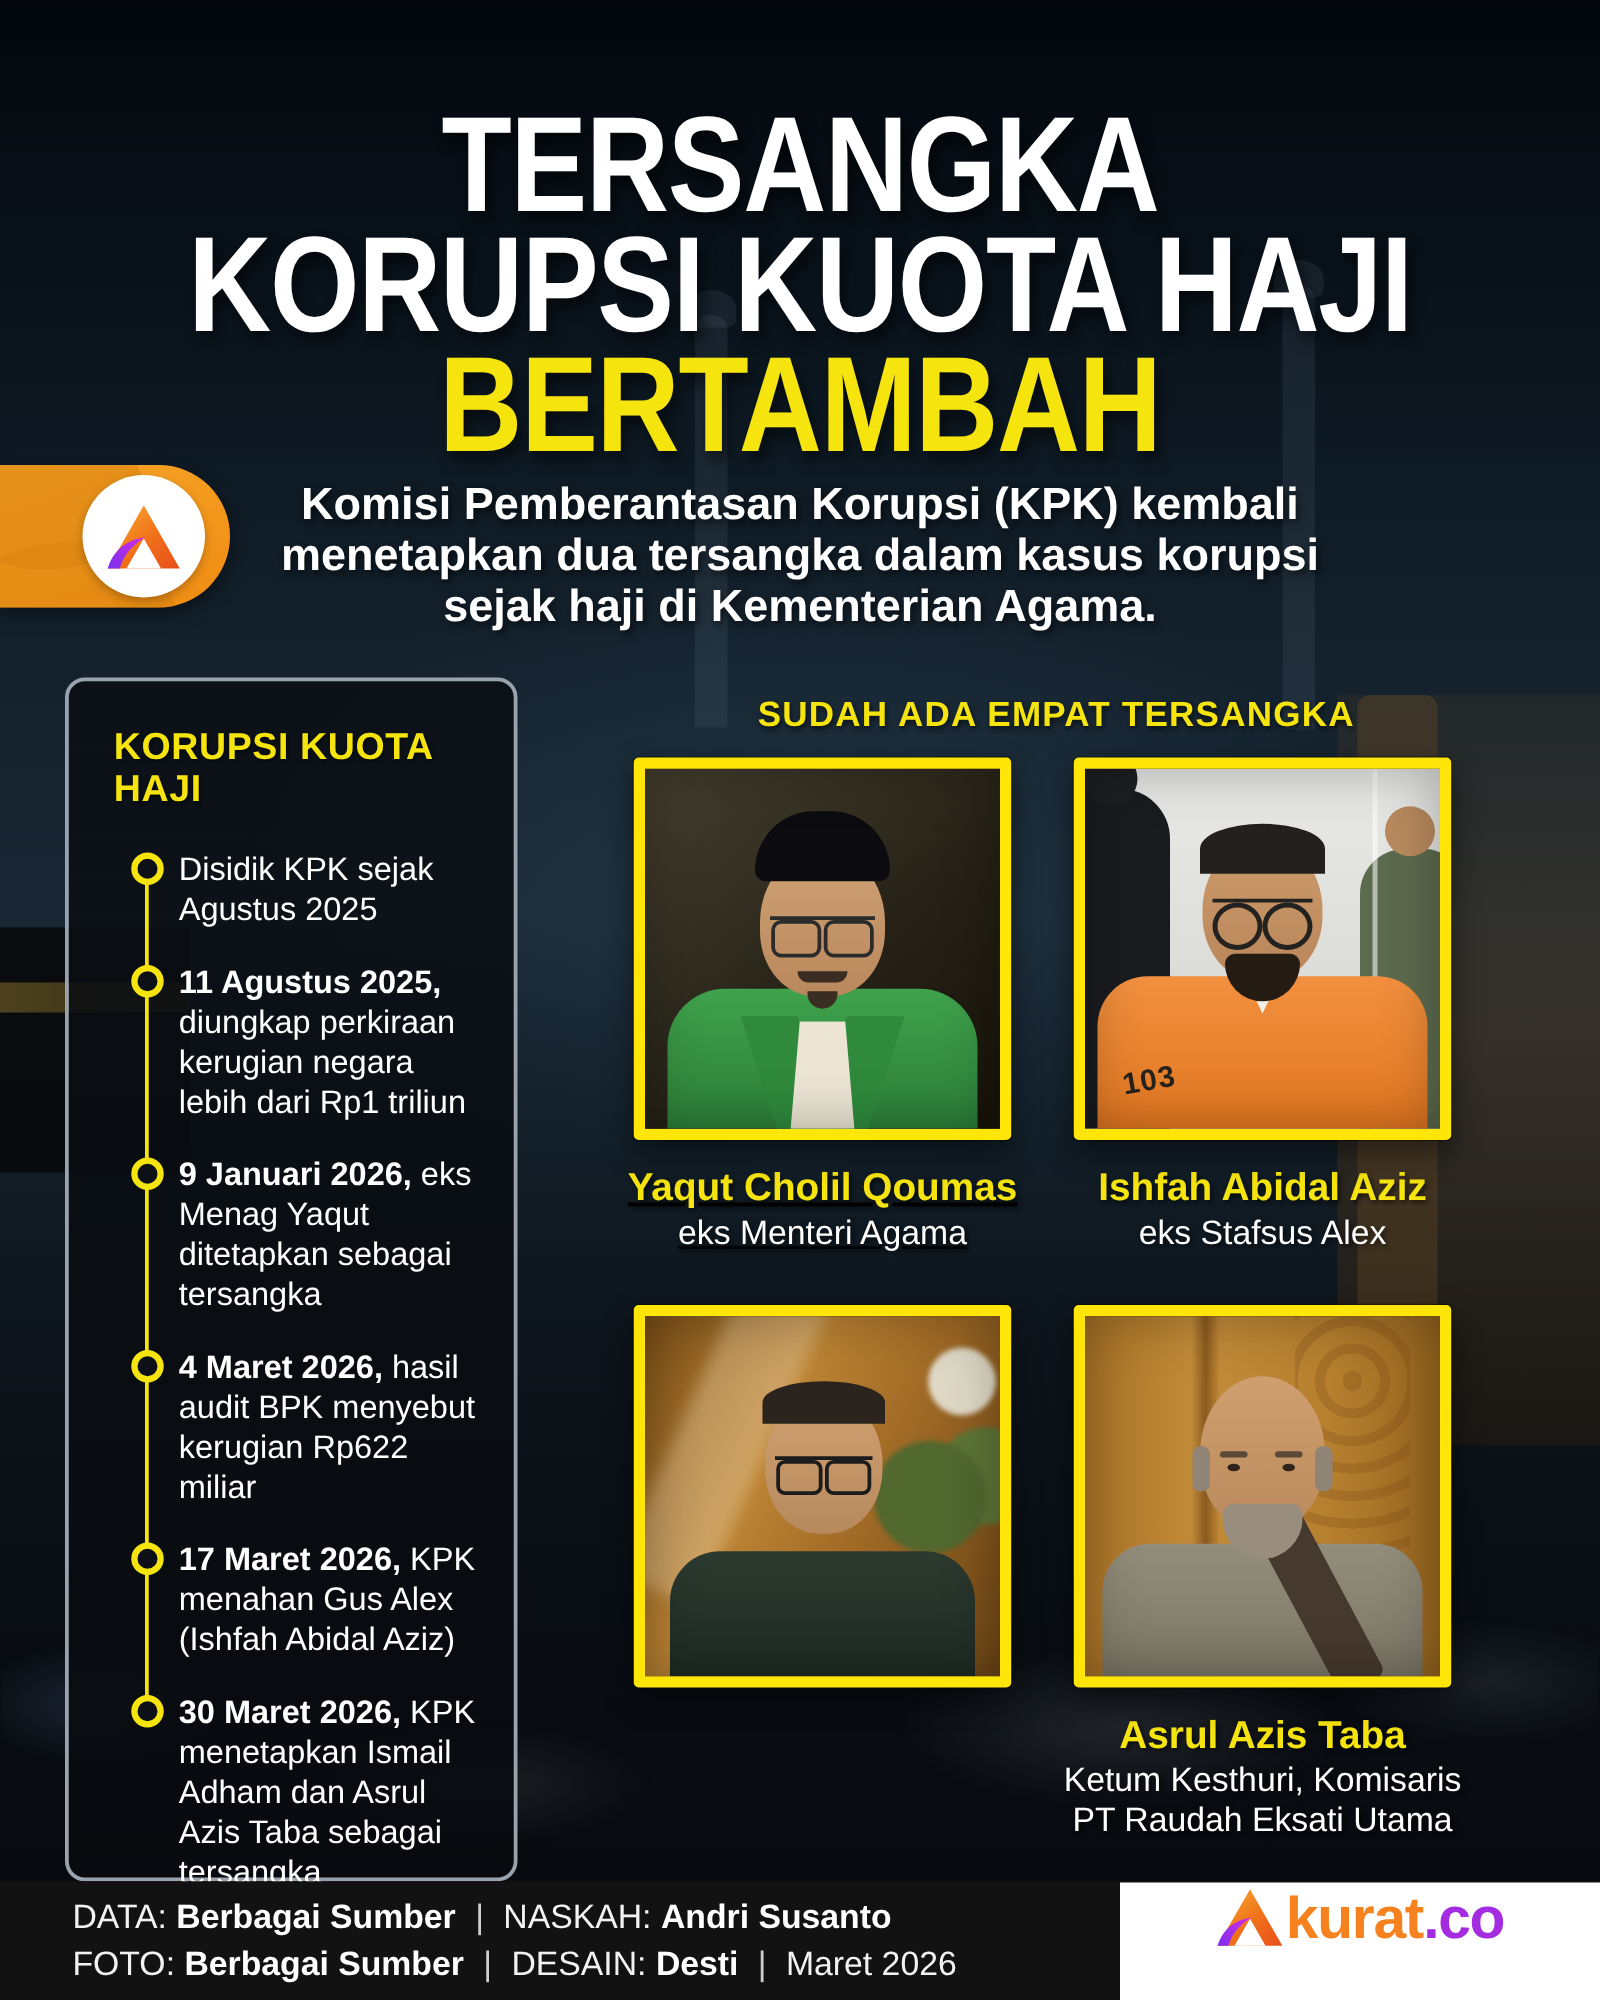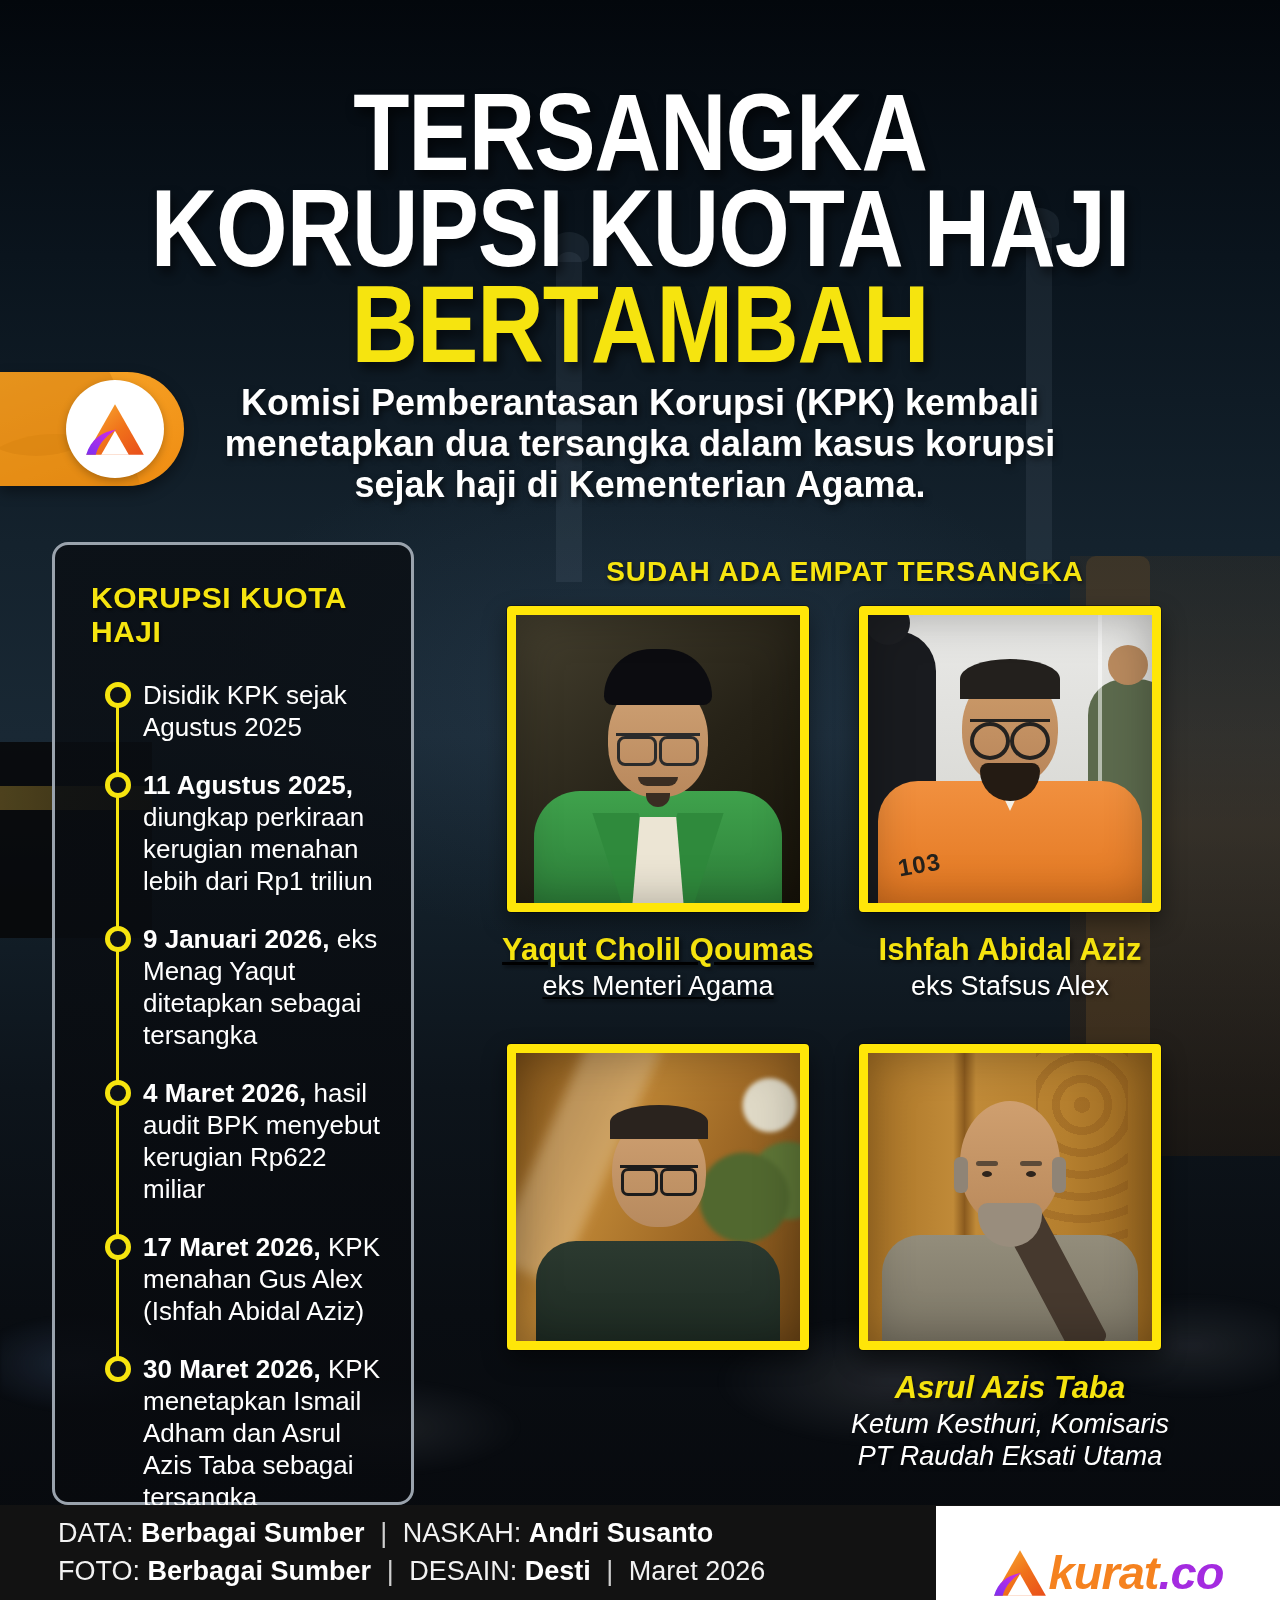--- a/index.html
+++ b/index.html
@@ -66,21 +66,21 @@
   ul.timeline li::before { content:""; position:absolute; left:-38px; top:3px; width:16px; height:16px;
                            border:5px solid #F6E40F; border-radius:50%; background:#0d1117; }
   .tl-lead { font-weight:800; }
 
   
   .suspects-title { position:absolute; left:430px; top:556px; width:830px; text-align:center;
                     color:#F6E40F; font-size:28px; font-weight:800; letter-spacing:1px;
                     text-shadow:1px 2px 4px rgba(0,0,0,.6); }
   .card { position:absolute; width:360px; text-align:center; }
   .c1 { left:478px; top:606px;text-decoration:underline; } .c2 { left:830px; top:606px; }
-  .c3 { left:478px; top:1044px; } .c4 { left:830px; top:1044px;font-style:italic; }
+  .c3 { left:478px; top:1044px; } .c4 { left:830px; top:1044px; }
   .frame { width:302px; height:306px; margin:0 auto; border:9px solid #FFE608; border-radius:4px;
            position:relative; background:#1c1c1c; overflow:hidden;
            box-shadow:0 0 0 1px rgba(0,0,0,.35), 0 10px 24px rgba(0,0,0,.45); }
   .photo { position:absolute; inset:0; overflow:hidden; }
   .photo::after { content:""; position:absolute; inset:0; box-shadow:inset 0 0 46px rgba(0,0,0,.30); }
   .caption { margin-top:20px; }
   .s-name { color:#F6E40F; font-size:31px; font-weight:800; line-height:36px;
             text-shadow:2px 2px 4px rgba(0,0,0,.6); }
   .s-role { color:#fff; font-size:27px; line-height:32px; max-width:320px; margin:2px auto 0;
             text-shadow:2px 2px 4px rgba(0,0,0,.6); }
@@ -168,22 +168,22 @@
                border-radius:10px 10px 34px 34px; }
   .p4 .sidehair { top:104px; left:86px; width:14px; height:36px; background:#8f8476; border-radius:6px; }
   .p4 .sidehair.r { left:184px; }
 
   
   .footer { position:absolute; left:0; top:1505px; width:1280px; height:95px; background:#121212; }
   .credits { position:absolute; left:58px; top:9px; color:#fff; font-size:27px; line-height:38px; }
   .credits .lbl { font-weight:400; color:#f2f2f2; }
   .credits .val { font-weight:700; }
   .credits .sep { font-weight:400; color:#cfcfcf; padding:0 8px; }
-  .logo-box { position:absolute; right:0; top:1px; width:344px; height:94px; background:#ffffff;
-              display:flex; align-items:flex-end; justify-content:center;font-style:italic; }
+  .logo-box { position:absolute; right:0; top:1px; width:384px; height:94px; background:#ffffff;
+              display:flex; align-items:flex-start; justify-content:center; }
   .brand { display:flex; align-items:center; }
   .brand svg { display:block; }
   .brand-rest { color:#F5821F; font-weight:700; font-size:47px; letter-spacing:-1px; margin-left:2px; }
   .brand-tld { color:#A42BE0; font-weight:700; font-size:47px; letter-spacing:-1px; }
 </style>
 </head>
 <body>
 
 <div class="poster">
 
@@ -224,21 +224,21 @@
   <div class="subtitle">
     <div>Komisi Pemberantasan Korupsi (KPK) kembali</div>
     <div>menetapkan dua tersangka dalam kasus korupsi</div>
     <div>sejak haji di Kementerian Agama.</div>
   </div>
 
   <aside class="panel">
     <h2 class="panel-title">KORUPSI KUOTA HAJI</h2>
     <ul class="timeline">
       <li><span class="tl-lead"></span><span>Disidik KPK sejak Agustus 2025</span></li>
-      <li><span class="tl-lead">11 Agustus 2025,</span><span> diungkap perkiraan kerugian menahan lebih dari Rp1 triliun</span></li>
+      <li><span class="tl-lead">11 Agustus 2025,</span><span> diungkap perkiraan kerugian negara lebih dari Rp1 triliun</span></li>
       <li><span class="tl-lead">9 Januari 2026,</span><span> eks Menag Yaqut ditetapkan sebagai tersangka</span></li>
       <li><span class="tl-lead">4 Maret 2026,</span><span> hasil audit BPK menyebut kerugian Rp622 miliar</span></li>
       <li><span class="tl-lead">17 Maret 2026,</span><span> KPK menahan Gus Alex (Ishfah Abidal Aziz)</span></li>
       <li><span class="tl-lead">30 Maret 2026,</span><span> KPK menetapkan Ismail Adham dan Asrul Azis Taba sebagai tersangka</span></li>
     </ul>
   </aside>
 
   <h2 class="suspects-title">SUDAH ADA EMPAT TERSANGKA</h2>
 
   <div class="card c1">

